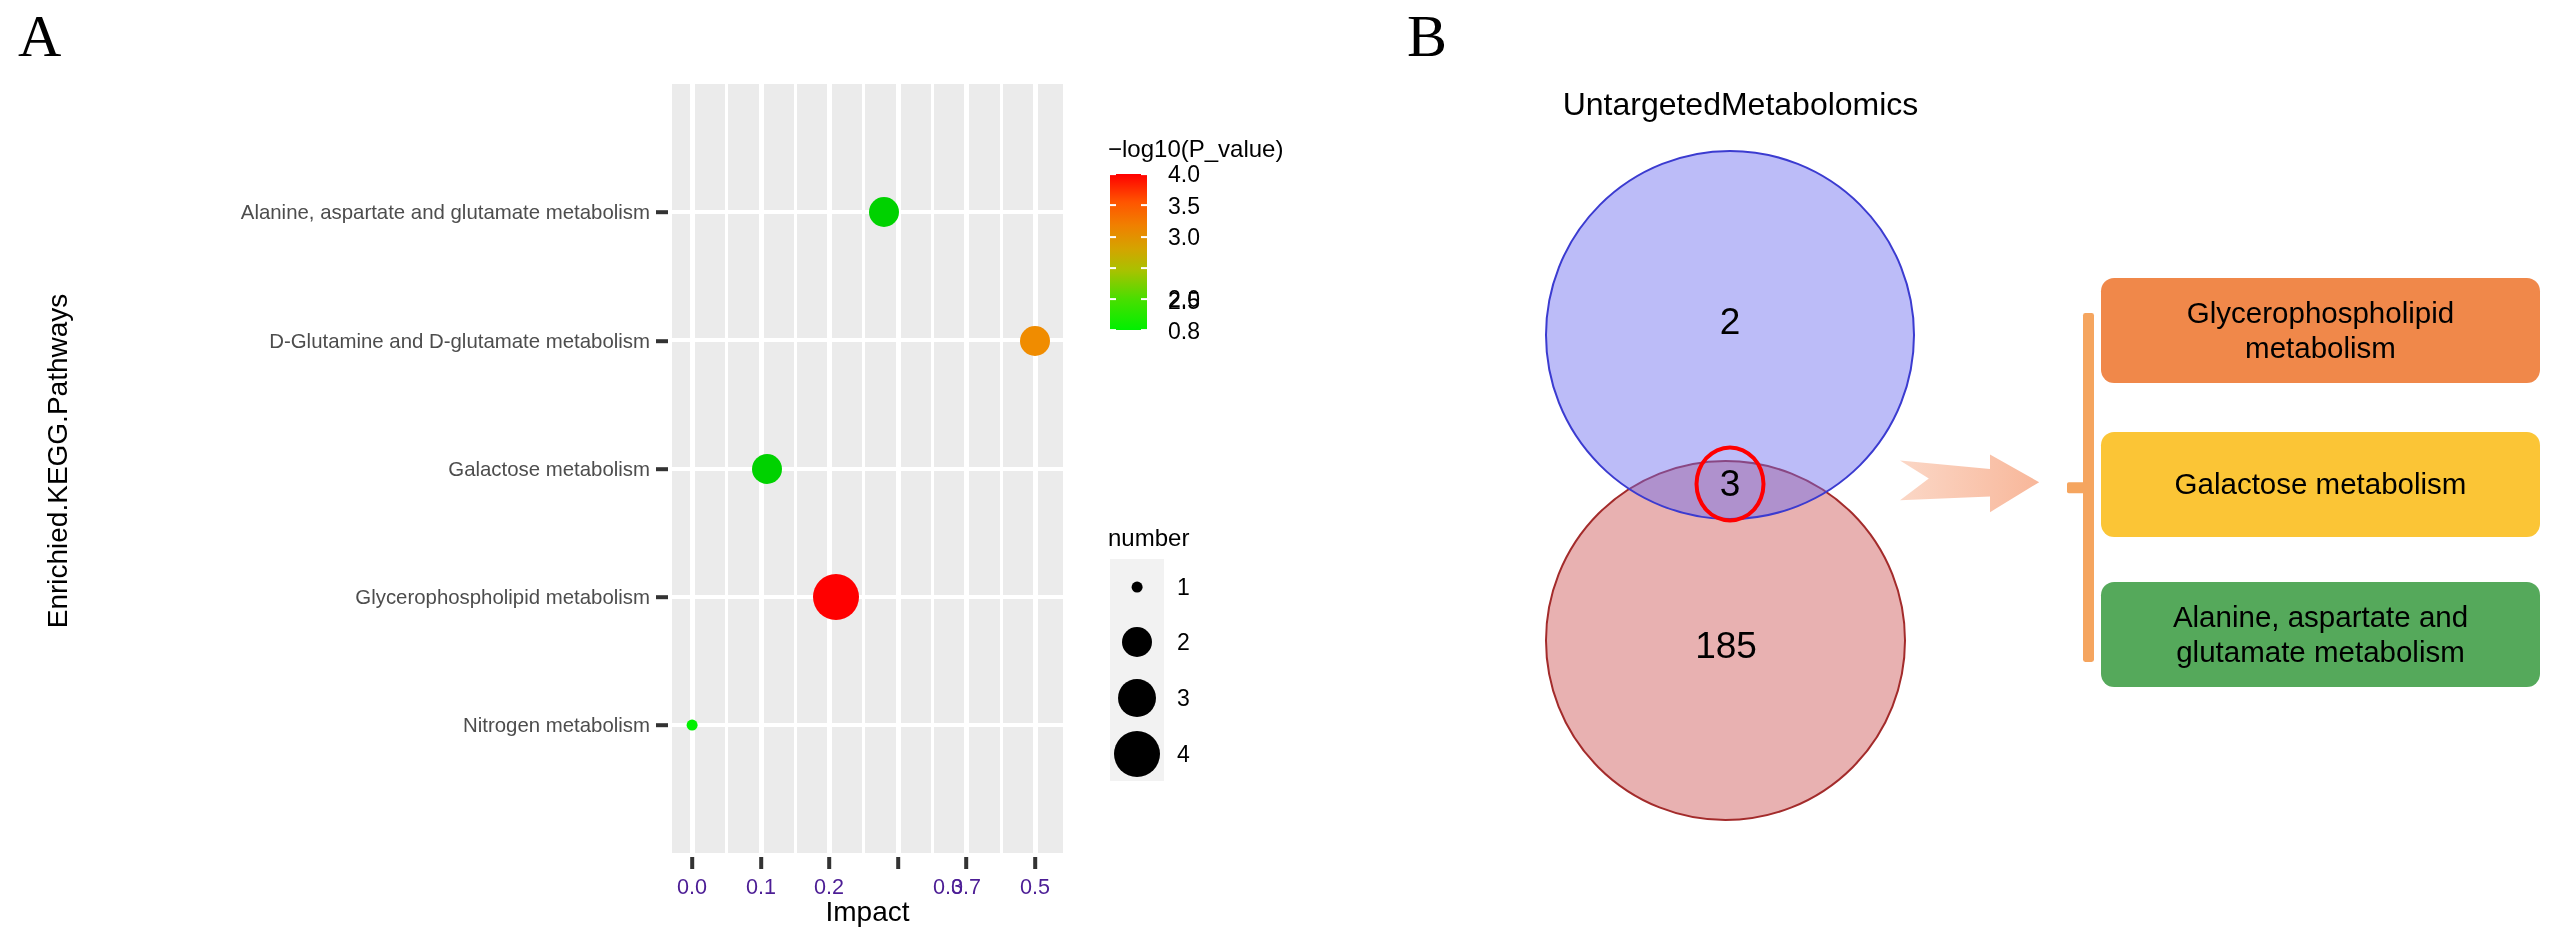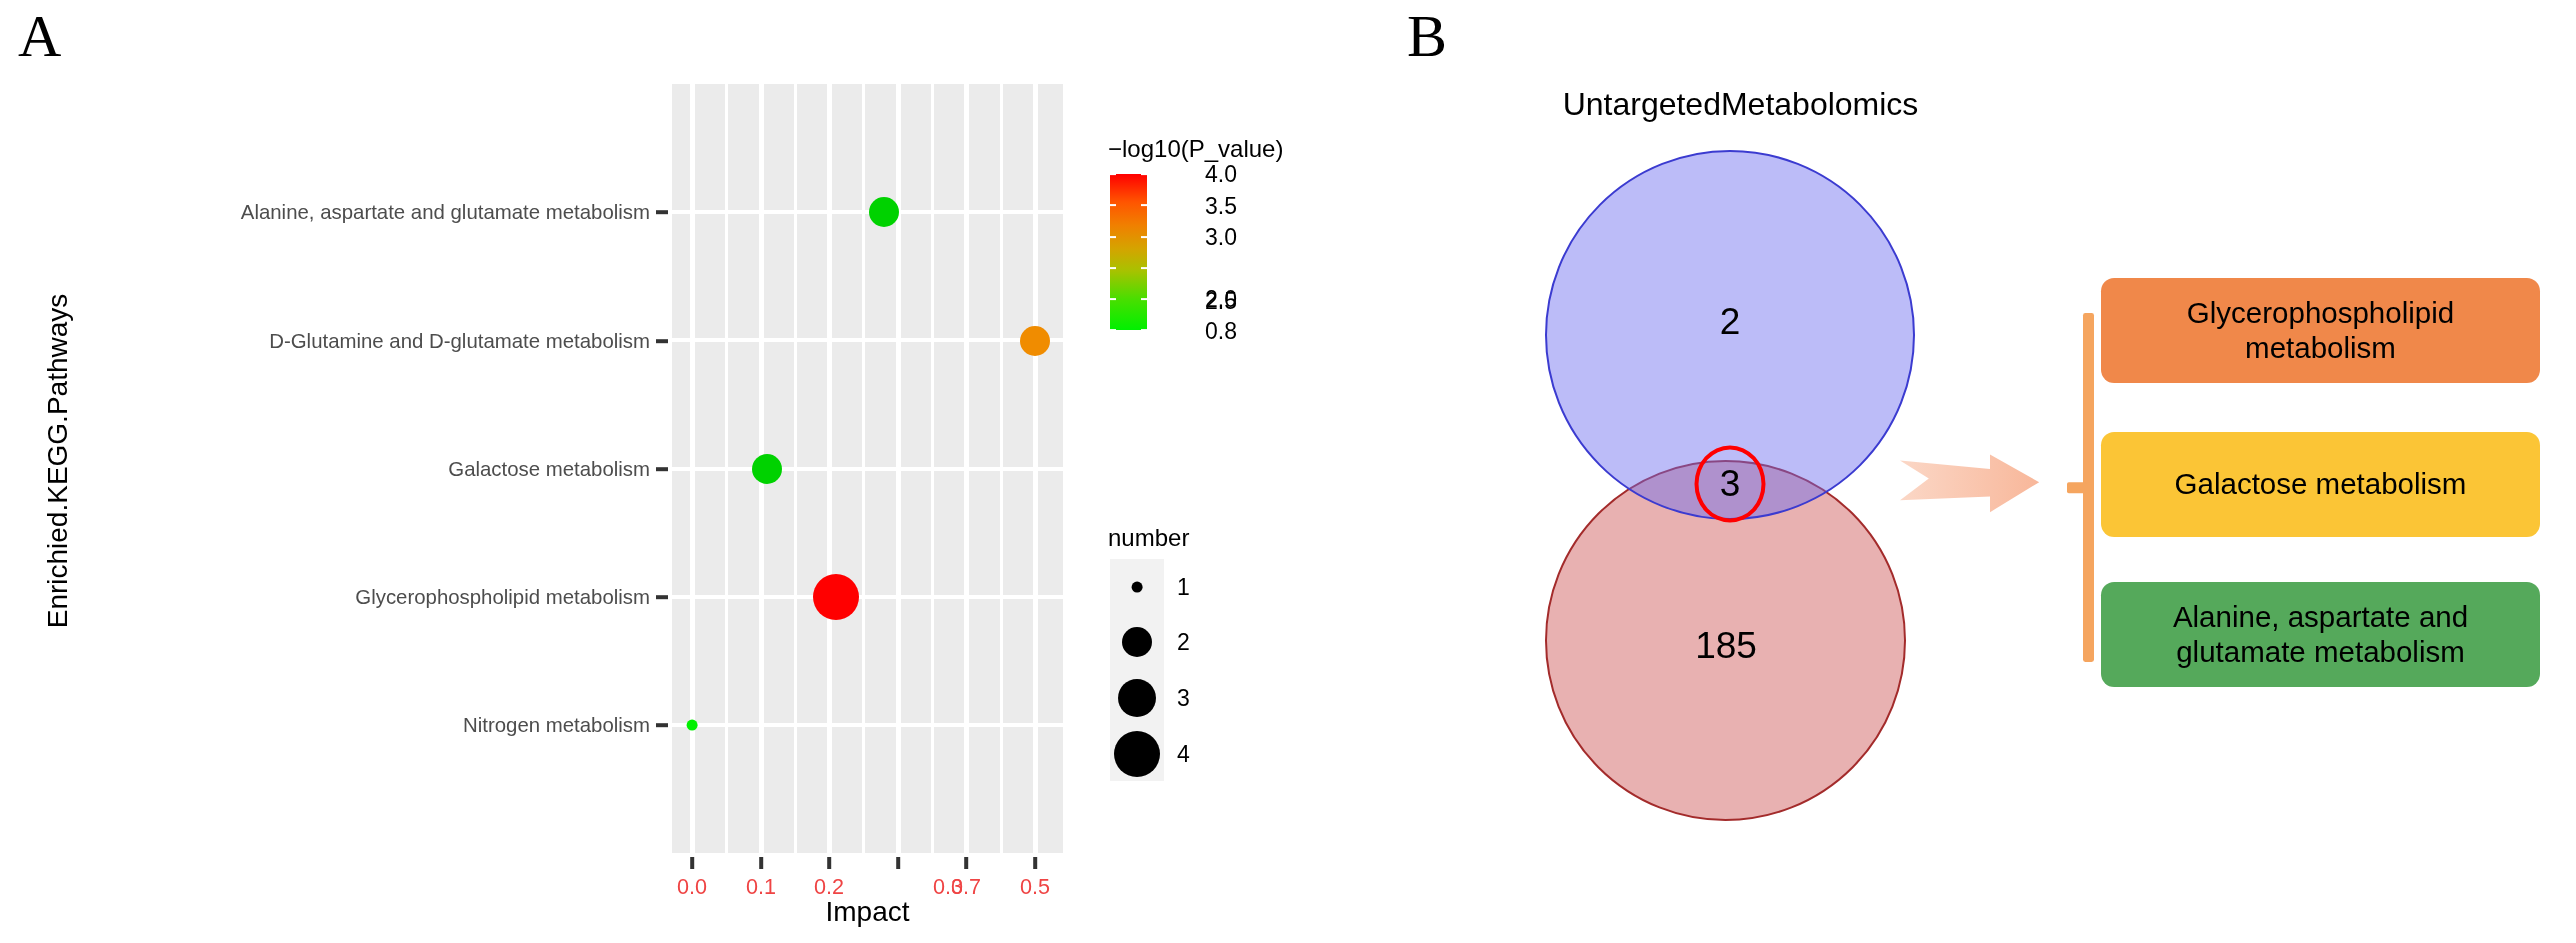--- a/index.html
+++ b/index.html
@@ -75,21 +75,21 @@
   .xtick-mark {
     position: absolute;
     width: 3.6px;
     height: 12px;
     background: #333333;
     transform: translateX(-50%);
   }
   .xlabel-text {
     position: absolute;
     font-size: 21.6px;
-    color: #ef4444;
+    color: #4c1d95;
     transform: translateX(-50%);
     white-space: nowrap;
   }
   #x-axis-title {
     position: absolute;
     left: 672px;
     width: 391px;
     top: 896px;
     text-align: center;
     font-size: 28px;
@@ -135,21 +135,21 @@
     position: absolute;
     width: 6px;
     height: 1.8px;
     background: #FFFFFF;
     transform: translateY(-50%);
   }
   .cb-tick.left  { left: 0; }
   .cb-tick.right { right: 0; }
   .cb-label {
     position: absolute;
-    left: 1205px;
+    left: 1168px;
     font-size: 23px;
     color: #000000;
     transform: translateY(-50%);
     white-space: nowrap;
   }
 
   #legend-size-title {
     position: absolute;
     left: 1108px;
     top: 524px;

